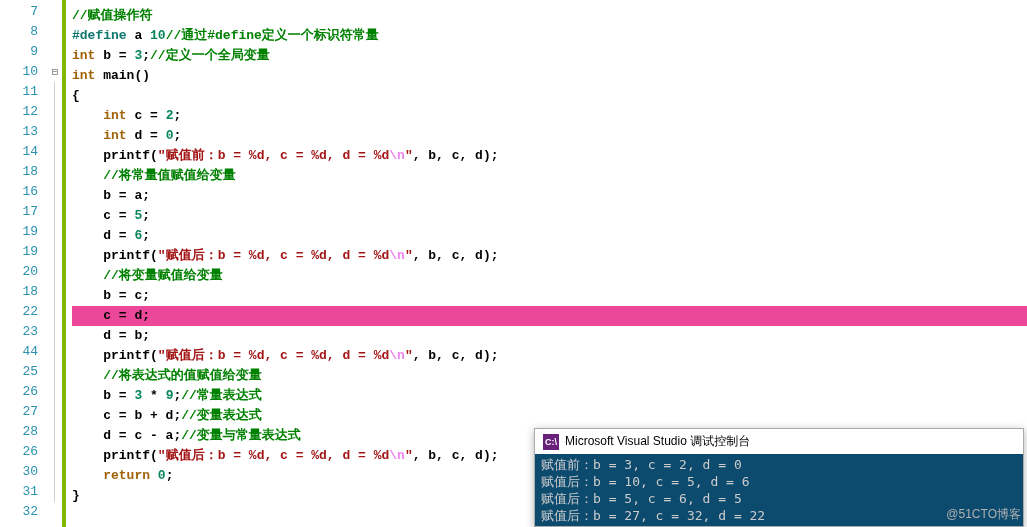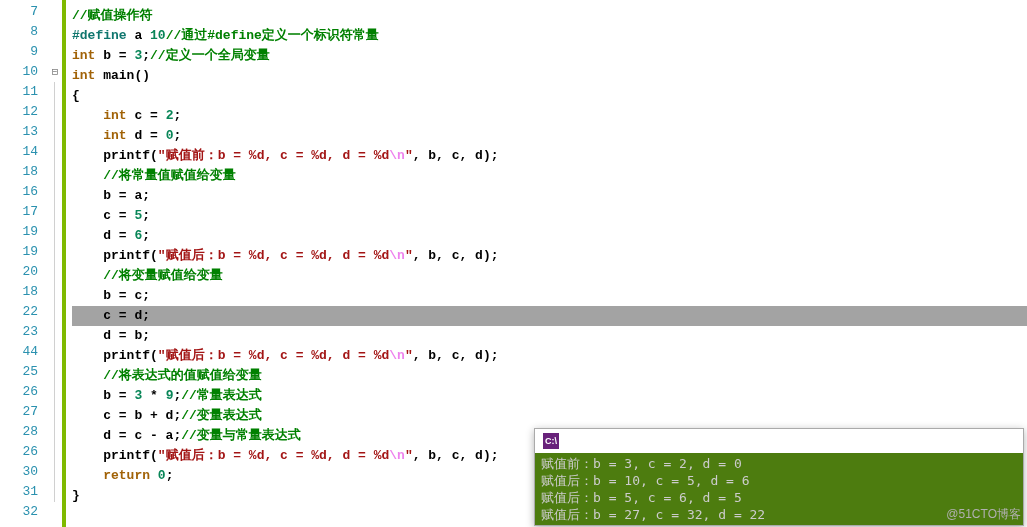--- a/index.html
+++ b/index.html
@@ -49,21 +49,21 @@
     }
     .code .line { height: 20px; }
     .kw { color: #a16207; }
     .pp { color: #0f766e; }
     .cm { color: #008000; }
     .str { color: #a31515; }
     .esc { color: #ee82ee; }
     .num { color: #098658; }
     .id { color: #000000; }
     .highlight-line {
-      background: #a3a3a3;
+      background: #ec4899;
     }
     .console-window {
       position: absolute;
       left: 534px;
       top: 428px;
       width: 490px;
       border: 1px solid #aaaaaa;
       background: #ffffff;
       box-shadow: 0 2px 8px rgba(0,0,0,0.3);
     }
@@ -82,21 +82,21 @@
       height: 16px;
       background: #68217a;
       color: #ffffff;
       font-size: 9px;
       display: flex;
       align-items: center;
       justify-content: center;
       font-weight: bold;
     }
     .console-body {
-      background: #4d7c0f;
+      background: #0c4a6e;
       color: #cccccc;
       font-family: Consolas, "NSimSun", monospace;
       font-size: 13px;
       padding: 2px 6px;
       line-height: 17px;
       white-space: pre;
     }
     .watermark {
       position: absolute;
       right: 6px;
@@ -166,20 +166,21 @@
       <div style="border-left: 1px solid rgb(208, 208, 208); margin-left: 6px;"></div>
       <div></div>
     </div>
   <div class="change-bar"></div>
   <div class="code"><div class="line"><span class="cm">//赋值操作符</span></div><div class="line"><span class="pp">#define</span><span class="id"> </span><span class="id">a</span><span class="id"> </span><span class="num">10</span><span class="cm">//通过#define定义一个标识符常量</span></div><div class="line"><span class="kw">int</span><span class="id"> b = </span><span class="num">3</span><span class="id">;</span><span class="cm">//定义一个全局变量</span></div><div class="line"><span class="kw">int</span><span class="id"> main()</span></div><div class="line"><span class="id">{</span></div><div class="line"><span class="id">    </span><span class="kw">int</span><span class="id"> c = </span><span class="num">2</span><span class="id">;</span></div><div class="line"><span class="id">    </span><span class="kw">int</span><span class="id"> d = </span><span class="num">0</span><span class="id">;</span></div><div class="line"><span class="id">    printf(</span><span class="str">"赋值前：b = %d, c = %d, d = %d</span><span class="esc">\n</span><span class="str">"</span><span class="id">, b, c, d);</span></div><div class="line"><span class="id">    </span><span class="cm">//将常量值赋值给变量</span></div><div class="line"><span class="id">    b = a;</span></div><div class="line"><span class="id">    c = </span><span class="num">5</span><span class="id">;</span></div><div class="line"><span class="id">    d = </span><span class="num">6</span><span class="id">;</span></div><div class="line"><span class="id">    printf(</span><span class="str">"赋值后：b = %d, c = %d, d = %d</span><span class="esc">\n</span><span class="str">"</span><span class="id">, b, c, d);</span></div><div class="line"><span class="id">    </span><span class="cm">//将变量赋值给变量</span></div><div class="line"><span class="id">    b = c;</span></div><div class="line highlight-line"><span class="id">    c = d;</span></div><div class="line"><span class="id">    d = b;</span></div><div class="line"><span class="id">    printf(</span><span class="str">"赋值后：b = %d, c = %d, d = %d</span><span class="esc">\n</span><span class="str">"</span><span class="id">, b, c, d);</span></div><div class="line"><span class="id">    </span><span class="cm">//将表达式的值赋值给变量</span></div><div class="line"><span class="id">    b = </span><span class="num">3</span><span class="id"> * </span><span class="num">9</span><span class="id">;</span><span class="cm">//常量表达式</span></div><div class="line"><span class="id">    c = b + d;</span><span class="cm">//变量表达式</span></div><div class="line"><span class="id">    d = c - a;</span><span class="cm">//变量与常量表达式</span></div><div class="line"><span class="id">    printf(</span><span class="str">"赋值后：b = %d, c = %d, d = %d</span><span class="esc">\n</span><span class="str">"</span><span class="id">, b, c, d);</span></div><div class="line"><span class="id">    </span><span class="kw">return</span><span class="id"> </span><span class="num">0</span><span class="id">;</span></div><div class="line"><span class="id">}</span></div><div class="line"></div></div>
 </div>
 
 <div class="console-window">
   <div class="console-titlebar">
     <div class="console-icon">C:\</div>
+    <div>Microsoft Visual Studio 调试控制台</div>
   </div>
   <div class="console-body">赋值前：b = 3, c = 2, d = 0
 赋值后：b = 10, c = 5, d = 6
 赋值后：b = 5, c = 6, d = 5
 赋值后：b = 27, c = 32, d = 22</div>
 </div>
 
 <div class="watermark">@51CTO博客</div>
 
 </body></html>

